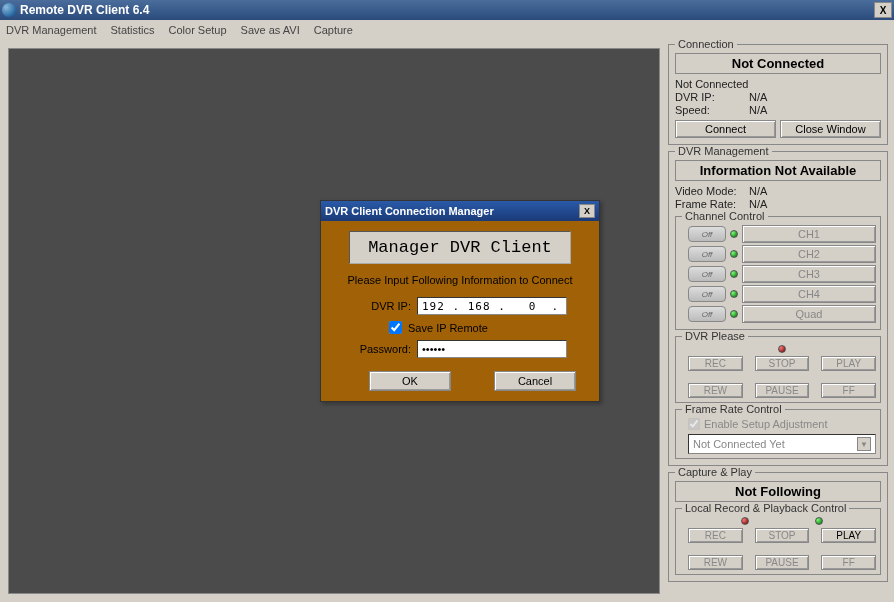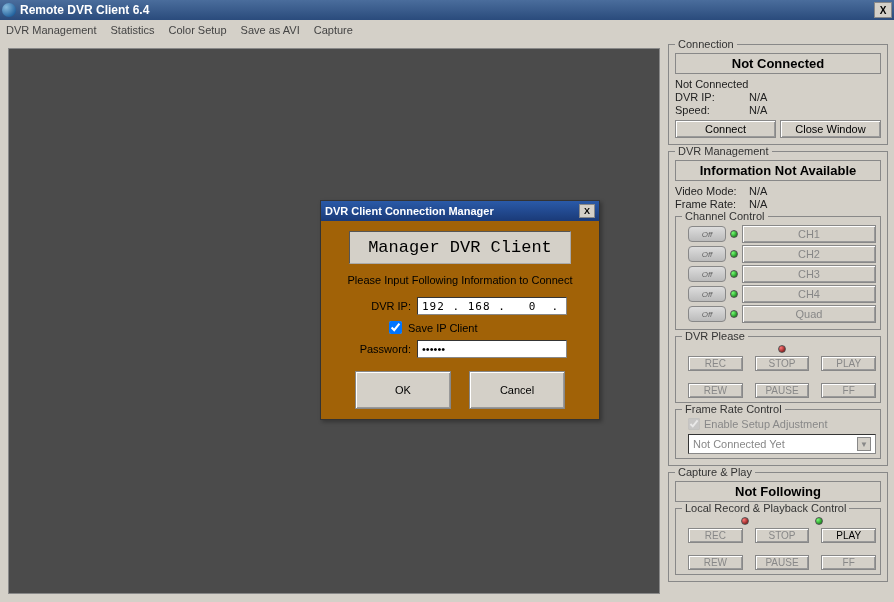--- a/index.html
+++ b/index.html
@@ -50,21 +50,21 @@
 .dialog .dlg-title .t { flex: 1; font-size: 11px; }
 .dialog .dlg-title .close { width: 16px; height: 14px; background: #d4d0c8; border: 1px solid #888; color: #000; display: flex; align-items: center; justify-content: center; cursor: pointer; font-size: 9px; }
 .dialog .body { padding: 10px; display: flex; flex-direction: column; align-items: center; }
 .dialog .banner { font-family: "Courier New", monospace; font-size: 17px; padding: 6px 18px; border: 1px inset #aaa; margin-bottom: 10px; background: #d4d0c8; }
 .dialog .prompt { margin-bottom: 8px; }
 .dialog .form-row { display: flex; align-items: center; gap: 6px; margin: 3px 0; width: 100%; justify-content: center; }
 .dialog .form-row .flabel { width: 58px; text-align: right; }
 .dialog input[type=text], .dialog input[type=password] { width: 150px; height: 18px; border: 1px inset #888; background: #fff; padding: 0 4px; font-size: 11px; }
 .dialog .ip-input { text-align: center; font-family: monospace; letter-spacing: 1px; }
 .dialog .btns { display: flex; gap: 18px; margin-top: 10px; }
-.dialog .btns .btn { width: 96px; padding: 12px 0; }
+.dialog .btns .btn { width: 82px; padding: 3px 0; margin-left: 25px; }
 
 .led-center { display: flex; justify-content: space-around; margin: 2px 20px; }
 </style>
 </head>
 <body>
 
 <div class="titlebar">
   <div class="orb"></div>
   <div class="title">Remote DVR Client 6.4</div>
   <div class="close">X</div>
@@ -202,21 +202,21 @@
   </div>
   <div class="body">
     <div class="banner">Manager DVR Client</div>
     <div class="prompt">Please Input Following Information to Connect</div>
     <div class="form-row">
       <span class="flabel">DVR IP:</span>
       <input type="text" class="ip-input" value="192 . 168 .   0  .   1" style="">
     </div>
     <div class="form-row" style="padding-left:58px;justify-content:flex-start;">
       <input type="checkbox" checked="" style="">
-      <span>Save IP Client</span>
+      <span>Save IP Remote</span>
     </div>
     <div class="form-row">
       <span class="flabel">Password:</span>
       <input type="password" value="xxxxxx" style="">
     </div>
     <div class="btns">
       <div class="btn">OK</div>
       <div class="btn">Cancel</div>
     </div>
   </div>

